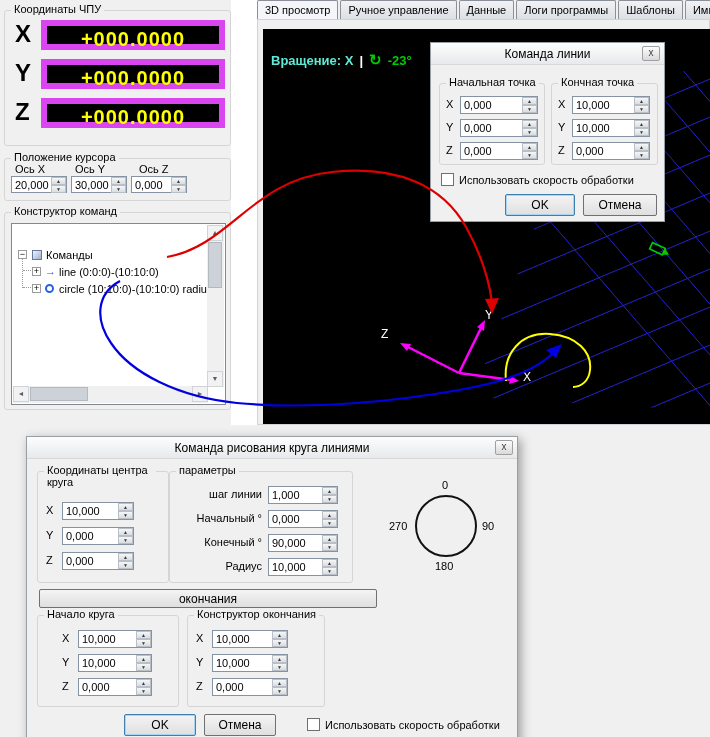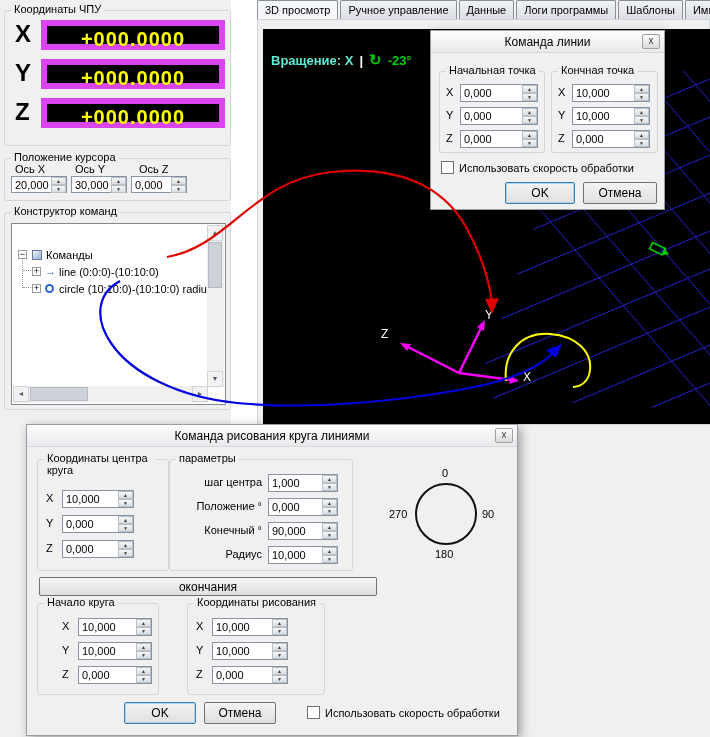--- a/index.html
+++ b/index.html
@@ -16,21 +16,21 @@
   .spin-v{flex:1;font-size:11px;padding:2px 13px 0 3px;overflow:hidden;white-space:nowrap;}
   .spin-btns{width:15px;display:flex;flex-direction:column;}
   .sbu,.sbd{flex:1;background:linear-gradient(#f6f6f6,#d9dde2);border:1px solid #b9bfc7;color:#3a3a3a;font-size:5px;line-height:6px;text-align:center;}
   .sbu::before{content:"▲";} .sbd::before{content:"▼";}
 
   
   .btn{position:absolute;border:1px solid #707070;background:linear-gradient(#f4f4f4,#dfdfdf);font-size:12px;text-align:center;padding-top:3px;height:22px;border-radius:2px;}
   .btn.default{border:1px solid #3c7fb1;box-shadow:inset 0 0 0 1px #a9d4f2;}
 
   
-  .dlg{position:absolute;background:#f0f0f0;border:1px solid #989ea6;box-shadow:3px 3px 10px rgba(0,0,0,.35);z-index:50;}
+  .dlg{position:absolute;background:#f0f0f0;border:1px solid #989ea6;box-shadow:3px 3px 10px rgba(0,0,0,.35);z-index:50;margin-top:12px;}
   .dlg-title{height:22px;background:linear-gradient(#fdfdfd,#e7e9ec);border-bottom:1px solid #d8d8d8;text-align:center;font-size:12px;padding-top:4px;position:relative;}
   .dlg-close{position:absolute;top:3px;right:4px;width:18px;height:15px;border:1px solid #a0a0a0;background:linear-gradient(#fdfdfd,#d9d9d9);font-size:10px;line-height:12px;text-align:center;color:#444;border-radius:2px;}
 
   .chk{display:inline-block;width:13px;height:13px;background:#fff;border:1px solid #707070;vertical-align:-2px;margin-right:5px;}
   .chklabel{font-size:11px;}
 
   
   .tabbar{position:absolute;left:257px;top:0;height:19px;display:flex;z-index:5;white-space:nowrap;}
   .tab{border:1px solid #8a8f98;border-bottom:none;background:linear-gradient(#f1f2f4,#dcdfe4);padding:3px 7px 0;font-size:11px;margin-right:2px;border-radius:2px 2px 0 0;}
   .tab.active{background:#f4f6fa;}
@@ -324,30 +324,30 @@
       <span class="spin-btns">
           <span class="sbu"></span>
           <span class="sbd"></span>
         </span>
     </div>
   </div>
 
   <div class="groupbox" style="left:142px;top:34px;width:184px;height:112px;">
     <span class="gb-label">параметры</span>
 
-    <span class="rlabel" style="left:6px;top:16px;width:86px;">шаг центра</span>
+    <span class="rlabel" style="left:6px;top:16px;width:86px;">шаг линии</span>
     <div class="spin" style="left:98px;top:14px;width:70px;">
       <span class="spin-v">1,000</span>
       <span class="spin-btns">
           <span class="sbu"></span>
           <span class="sbd"></span>
         </span>
     </div>
 
-    <span class="rlabel" style="left:6px;top:40px;width:86px;">Положение °</span>
+    <span class="rlabel" style="left:6px;top:40px;width:86px;">Начальный °</span>
     <div class="spin" style="left:98px;top:38px;width:70px;">
       <span class="spin-v">0,000</span>
       <span class="spin-btns">
           <span class="sbu"></span>
           <span class="sbd"></span>
         </span>
     </div>
 
     <span class="rlabel" style="left:6px;top:64px;width:86px;">Конечный °</span>
     <div class="spin" style="left:98px;top:62px;width:70px;">
@@ -369,21 +369,21 @@
   </div>
 
   <div class="dialcircle" style="left:388px;top:58px;width:62px;height:62px;"></div>
   <span class="diallabel" style="left:415px;top:42px;">0</span>
   <span class="diallabel" style="left:455px;top:83px;">90</span>
   <span class="diallabel" style="left:408px;top:123px;">180</span>
   <span class="diallabel" style="left:362px;top:83px;">270</span>
 
   <div class="btn" style="left:12px;top:152px;width:338px;height:19px;padding-top:2px;">окончания</div>
 
-  <div class="groupbox" style="left:10px;top:178px;width:122px;height:92px;">
+  <div class="groupbox" style="left:10px;top:178px;width:142px;height:92px;">
     <span class="gb-label">Начало круга</span>
     <span class="flabel" style="left:24px;top:16px;">X</span>
     <div class="spin" style="left:40px;top:14px;width:74px;">
       <span class="spin-v">10,000</span>
       <span class="spin-btns">
           <span class="sbu"></span>
           <span class="sbd"></span>
         </span>
     </div>
     <span class="flabel" style="left:24px;top:40px;">Y</span>
@@ -398,21 +398,21 @@
     <div class="spin" style="left:40px;top:62px;width:74px;">
       <span class="spin-v">0,000</span>
       <span class="spin-btns">
           <span class="sbu"></span>
           <span class="sbd"></span>
         </span>
     </div>
   </div>
 
   <div class="groupbox" style="left:160px;top:178px;width:138px;height:92px;">
-    <span class="gb-label">Координаты рисования</span>
+    <span class="gb-label">Конструктор окончания</span>
     <span class="flabel" style="left:8px;top:16px;">X</span>
     <div class="spin" style="left:24px;top:14px;width:76px;">
       <span class="spin-v">10,000</span>
       <span class="spin-btns">
           <span class="sbu"></span>
           <span class="sbd"></span>
         </span>
     </div>
     <span class="flabel" style="left:8px;top:40px;">Y</span>
     <div class="spin" style="left:24px;top:38px;width:76px;">

